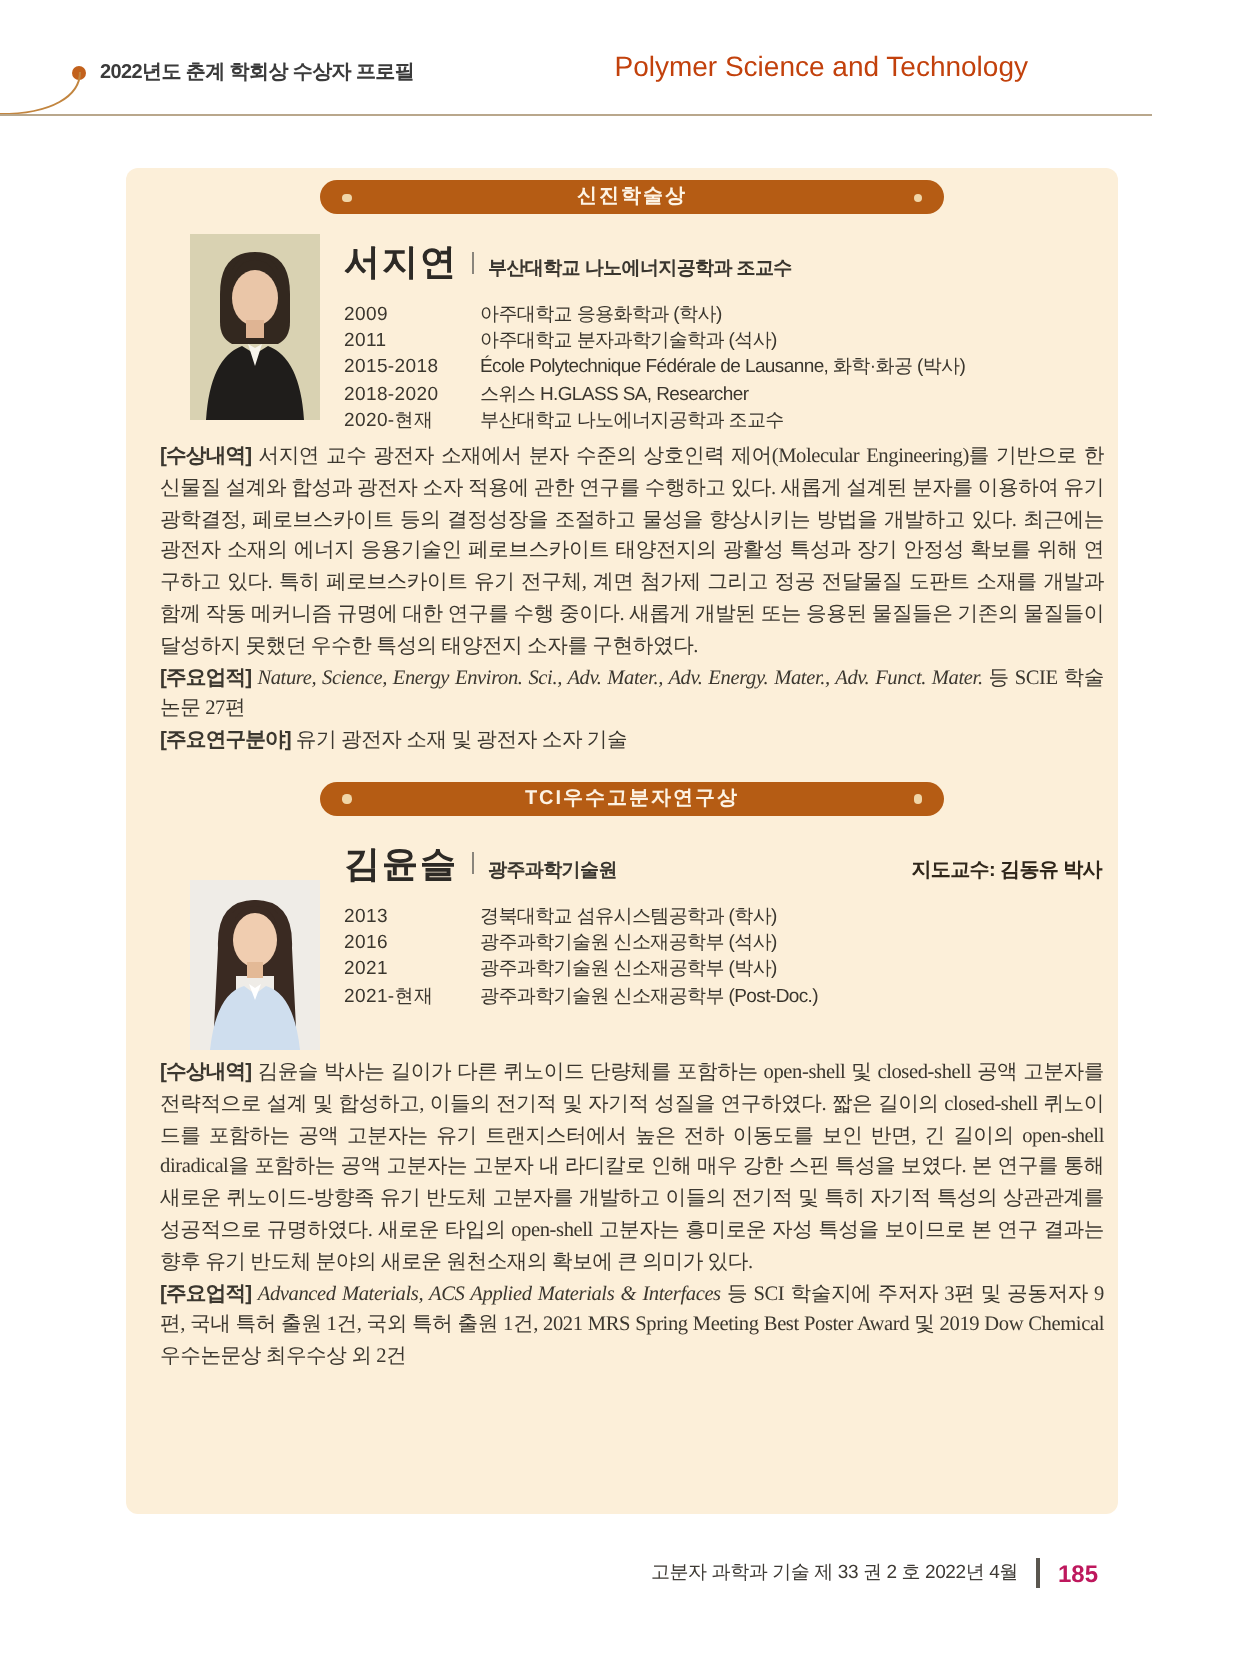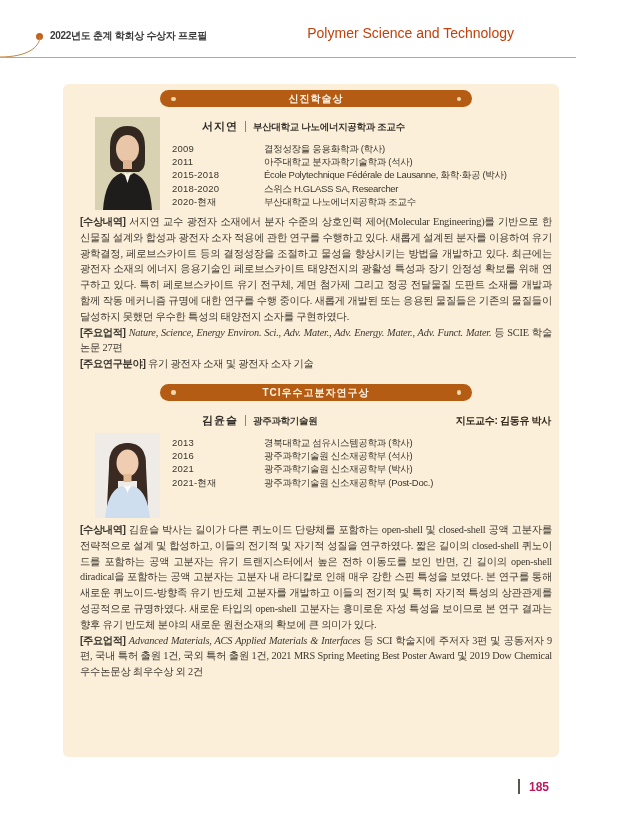--- a/index.html
+++ b/index.html
@@ -29,27 +29,27 @@
   .badge-dot.left { left:11px; }  .badge-dot.right { right:11px; }
 
   .profile { position:relative;padding-left:10px; }
   .profile-2 { margin-top:12px; }
   .profile-row { display:flex; margin:10px 8px 0 22px; }
   .photo { flex:0 0 auto; font-size:0; }
   .photo-2 { margin-top:22px; }
   .info { flex:1 1 auto; margin-left:12px; min-width:0; }
 
   .name-row { display:flex; align-items:baseline; margin-top:2px; }
-  .name { font-size:11px; font-weight:bold; color:#2d2a26; letter-spacing:1px;margin-left:30px; }
+  .name { font-size:18px; font-weight:bold; color:#2d2a26; letter-spacing:1px; }
   .name-divider { width:1px; height:11px; background:#8a857c; margin:0 7px; align-self:center; }
   .affiliation { font-size:9.5px; font-weight:bold; color:#3a362f; letter-spacing:-0.3px; }
   .advisor { margin-left:auto; font-size:10px; font-weight:bold; color:#2f261a; letter-spacing:-0.3px; }
 
   .timeline { margin-top:8px; }
-  .tl-row { display:flex; line-height:13.2px; font-size:9.5px; color:#3a362e;gap:24px; }
+  .tl-row { display:flex; line-height:13.2px; font-size:9.5px; color:#3a362e; }
   .tl-year { flex:0 0 68px; letter-spacing:0.2px; }
   .tl-desc { flex:1 1 auto; letter-spacing:-0.3px; }
 
   .desc { margin:4px 7px 0 7px; font-family:"Liberation Serif","DejaVu Serif",serif;
           font-size:10.3px; line-height:15.8px; color:#3b372f; text-align:justify;
           letter-spacing:-0.2px; }
   .desc p { margin:0; }
   .seg-bold { font-family:"Liberation Sans",sans-serif; font-weight:bold; letter-spacing:-0.4px; }
   .seg-italic { font-style:italic; }
 
@@ -98,21 +98,21 @@
         </div>
         <div class="info">
           <div class="name-row">
             <span class="name">서지연</span>
             <span class="name-divider"></span>
             <span class="affiliation">부산대학교 나노에너지공학과 조교수</span>
           </div>
           <div class="timeline">
             <div class="tl-row">
                 <span class="tl-year">2009</span>
-                <span class="tl-desc">결정성장을 응용화학과 (학사)</span>
+                <span class="tl-desc">아주대학교 응용화학과 (학사)</span>
               </div>
             <div class="tl-row">
                 <span class="tl-year">2011</span>
                 <span class="tl-desc">아주대학교 분자과학기술학과 (석사)</span>
               </div>
             <div class="tl-row">
                 <span class="tl-year">2015-2018</span>
                 <span class="tl-desc">École Polytechnique Fédérale de Lausanne, 화학·화공 (박사)</span>
               </div>
             <div class="tl-row">
@@ -180,17 +180,18 @@
       </div>
       <div class="desc">
         <p><span class="seg-bold">[수상내역] </span><span class="seg-normal">김윤슬 박사는 길이가 다른 퀴노이드 단량체를 포함하는 open-shell 및 closed-shell 공액 고분자를 전략적으로 설계 및 합성하고, 이들의 전기적 및 자기적 성질을 연구하였다. 짧은 길이의 closed-shell 퀴노이드를 포함하는 공액 고분자는 유기 트랜지스터에서 높은 전하 이동도를 보인 반면, 긴 길이의 open-shell diradical을 포함하는 공액 고분자는 고분자 내 라디칼로 인해 매우 강한 스핀 특성을 보였다. 본 연구를 통해 새로운 퀴노이드-방향족 유기 반도체 고분자를 개발하고 이들의 전기적 및 특히 자기적 특성의 상관관계를 성공적으로 규명하였다. 새로운 타입의 open-shell 고분자는 흥미로운 자성 특성을 보이므로 본 연구 결과는 향후 유기 반도체 분야의 새로운 원천소재의 확보에 큰 의미가 있다.</span></p>
         <p><span class="seg-bold">[주요업적] </span><span class="seg-italic">Advanced Materials, ACS Applied Materials &amp; Interfaces</span><span class="seg-normal"> 등 SCI 학술지에 주저자 3편 및 공동저자 9편, 국내 특허 출원 1건, 국외 특허 출원 1건, 2021 MRS Spring Meeting Best Poster Award 및 2019 Dow Chemical 우수논문상 최우수상 외 2건</span></p>
       </div>
     </section>
 
   </div>
 
   <div class="footer">
+    <span class="foot-text">고분자 과학과 기술 제 33 권 2 호 2022년 4월</span>
     <span class="foot-divider"></span>
     <span class="foot-page">185</span>
   </div>
 
 </div>
 
 </body></html>

